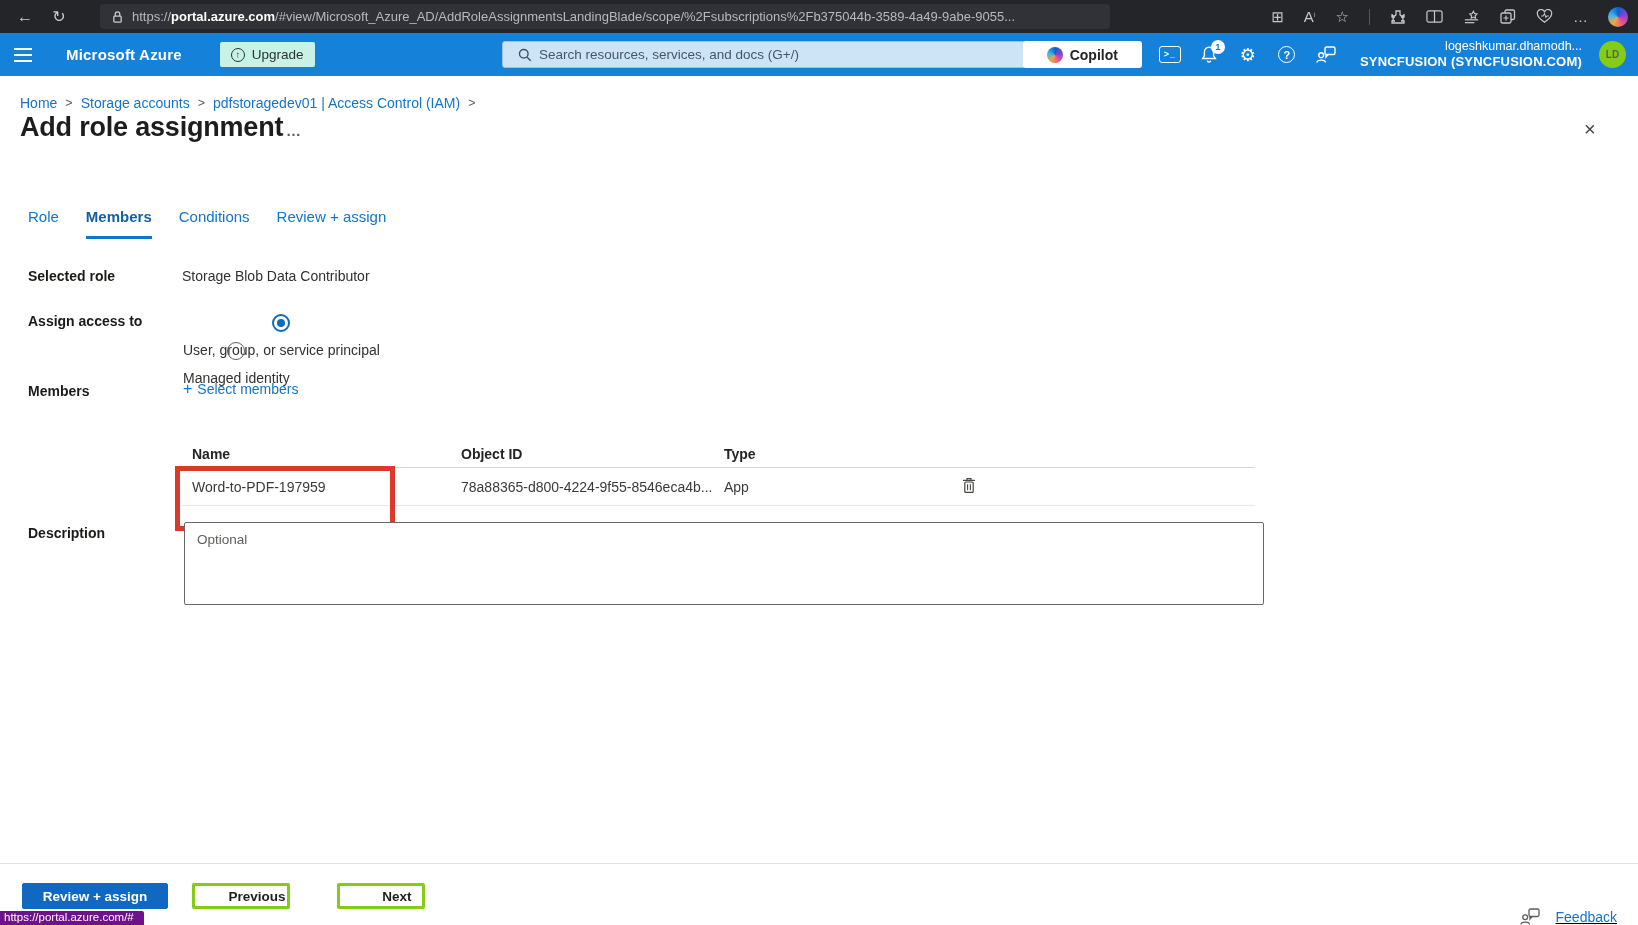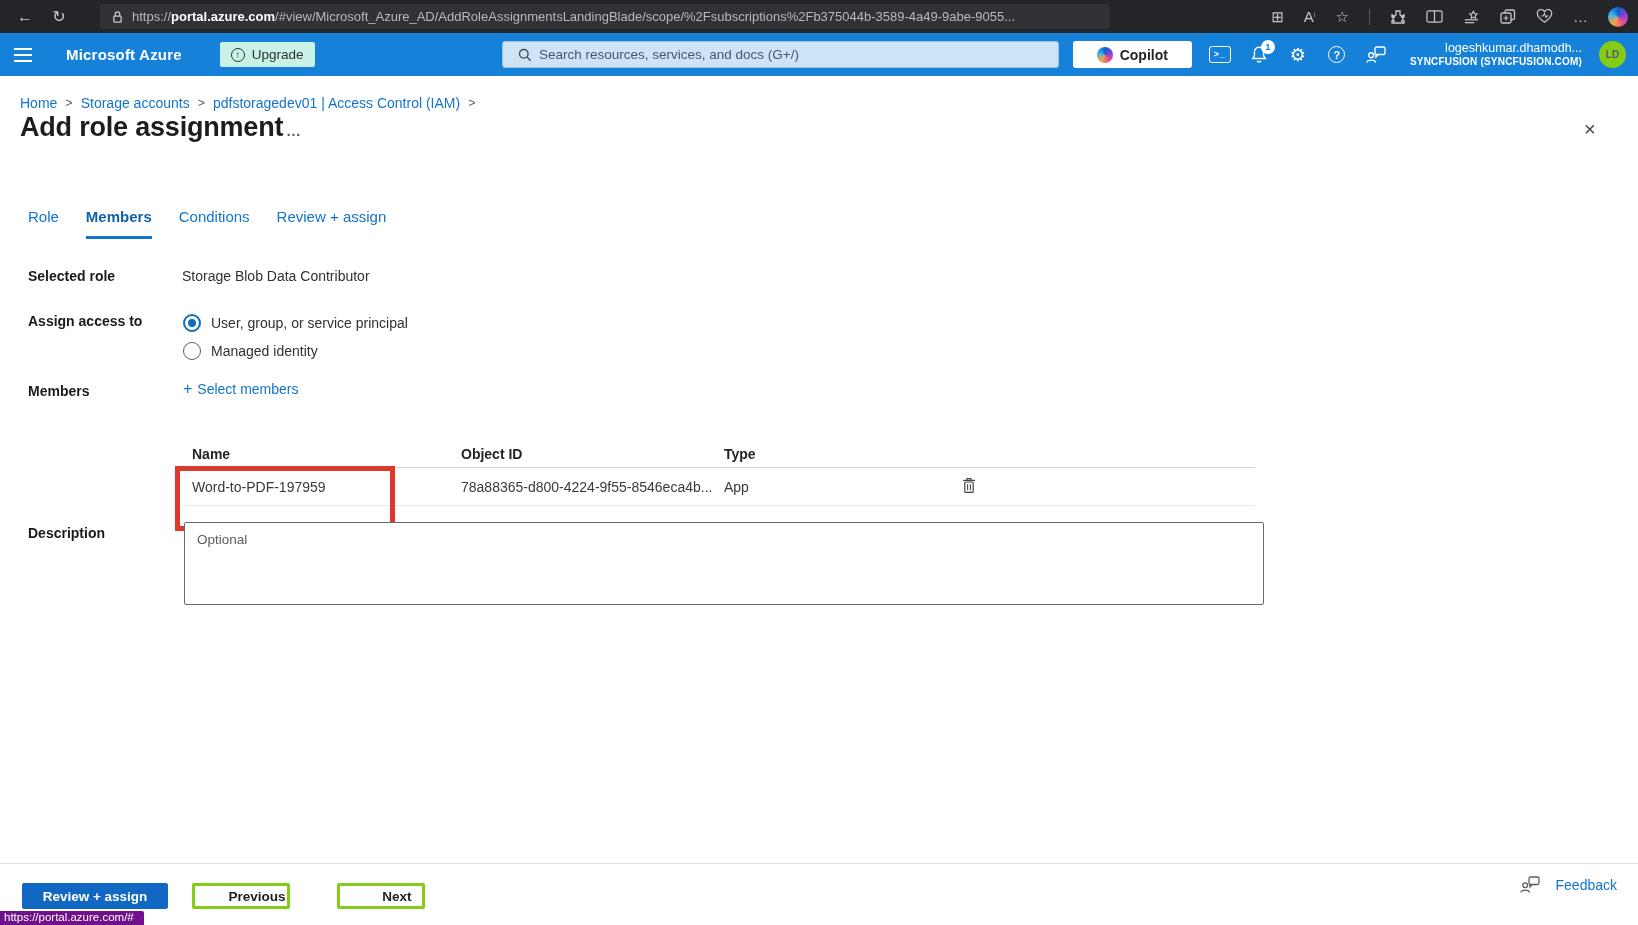--- a/index.html
+++ b/index.html
@@ -82,21 +82,21 @@
     position:absolute; top:-3px; right:-5px; width:14px; height:14px; border-radius:50%;
     background:#fff; color:#1581d9; font-size:9.5px; font-weight:700; line-height:14px; text-align:center;
   }
   .gear-glyph { font-size:18px; }
   .help-circ {
     width:17px; height:17px; border:1.5px solid #fff; border-radius:50%;
     font-size:11px; font-weight:700; line-height:16px; text-align:center;
   }
   .account { text-align:right; line-height:1.2; margin-left:6px; }
   .acc-name { font-size:12.5px; }
-  .acc-org  { font-size:10px; font-weight:700; letter-spacing:.2px; }
+  .acc-org  { font-size:13px; font-weight:700; letter-spacing:.2px; }
   .avatar {
     width:27px; height:27px; border-radius:50%; background:#84cc16; color:#5b5b70;
     font-size:10px; font-weight:700; display:flex; align-items:center; justify-content:center; margin-right:4px;
   }
 
   
   .breadcrumb { position:absolute; left:20px; top:95px; font-size:14px; display:flex; align-items:center; }
   .breadcrumb a { color:#1374cc; text-decoration:none; cursor:pointer; }
   .crumb-sep { color:#605e5c; margin:0 8px; font-size:12.5px; }
 
@@ -104,21 +104,21 @@
   .title-more { position:absolute; left:286px; top:122px; color:#605e5c; font-size:15px; font-weight:700; letter-spacing:1px; cursor:default; }
   .close-x { position:absolute; left:1584px; top:118px; font-size:20px; color:#424242; cursor:default; }
 
   .tabs { position:absolute; left:28px; top:208px; display:flex; gap:27px; font-size:15px; }
   .tab { color:#1374cc; padding-bottom:11px; cursor:pointer; }
   .tab.active { color:#1160a8; font-weight:700; border-bottom:3px solid #1374cc; }
 
   .flabel { position:absolute; left:28px; font-size:14px; font-weight:700; color:#1b1a19; }
   .fvalue { position:absolute; left:182px; font-size:14px; color:#323130; }
 
-  .radio-row { position:absolute; left:183px; display:flex; align-items:center; gap:10px; font-size:14px; color:#323130; height:18px; cursor:default; }
+  .radio-row { position:absolute; left:183px; display:flex; align-items:center; gap:10px; font-size:14px; color:#323130; height:18px; cursor:default;flex-direction:column; }
   .radio { width:18px; height:18px; border-radius:50%; flex:0 0 auto; position:relative; }
   .radio.sel { border:2px solid #0f6cbd; }
   .radio.sel::after { content:""; position:absolute; inset:3px; border-radius:50%; background:#0f6cbd; }
   .radio.unsel { border:1.5px solid #605e5c; }
 
   .sel-members { position:absolute; left:183px; top:371px; display:flex; align-items:center; gap:5px; color:#1374cc; font-size:14px; cursor:pointer; }
   .plus-glyph { font-size:16px; line-height:14px; }
 
   .mtable { position:absolute; left:182px; top:440px; width:1073px; }
   .thead { position:relative; height:28px; border-bottom:1px solid #d8d6d4; }
@@ -142,21 +142,21 @@
   .desc-area::placeholder { color:#605e5c; opacity:1; }
 
   .fdiv { position:absolute; left:0; top:863px; width:1638px; border-top:1px solid #e3e1df; }
 
   .btn { position:absolute; top:883px; height:26px; font-family:"Liberation Sans",sans-serif; font-size:13.5px; border-radius:2px; cursor:pointer; }
   .btn-primary { left:22px; width:146px; background:#1168c2; color:#fff; font-weight:700; border:1px solid #1168c2; }
   .btn-secondary { background:#fff; color:#201f1e; font-weight:600; border:3px solid #84cc16;padding-left:32px; }
   .btn-prev { left:192px; width:98px; }
   .btn-next { left:317px; width:88px;margin-left:20px; }
 
-  .feedback { position:absolute; right:21px; top:876px; display:flex; align-items:center; gap:16px; }
+  .feedback { position:absolute; right:21px; top:908px; display:flex; align-items:center; gap:16px;text-decoration:underline; }
   .feedback span { color:#1374cc; font-size:14px; cursor:pointer; }
 
   .status {
     position:absolute; left:0; top:911px; height:14px; background:#6f118c; color:#fdfde8;
     font-size:11.5px; line-height:13px; padding:0 10px 0 4px; border-top-right-radius:2px; white-space:nowrap;
   }
 </style>
 </head>
 <body>
 

